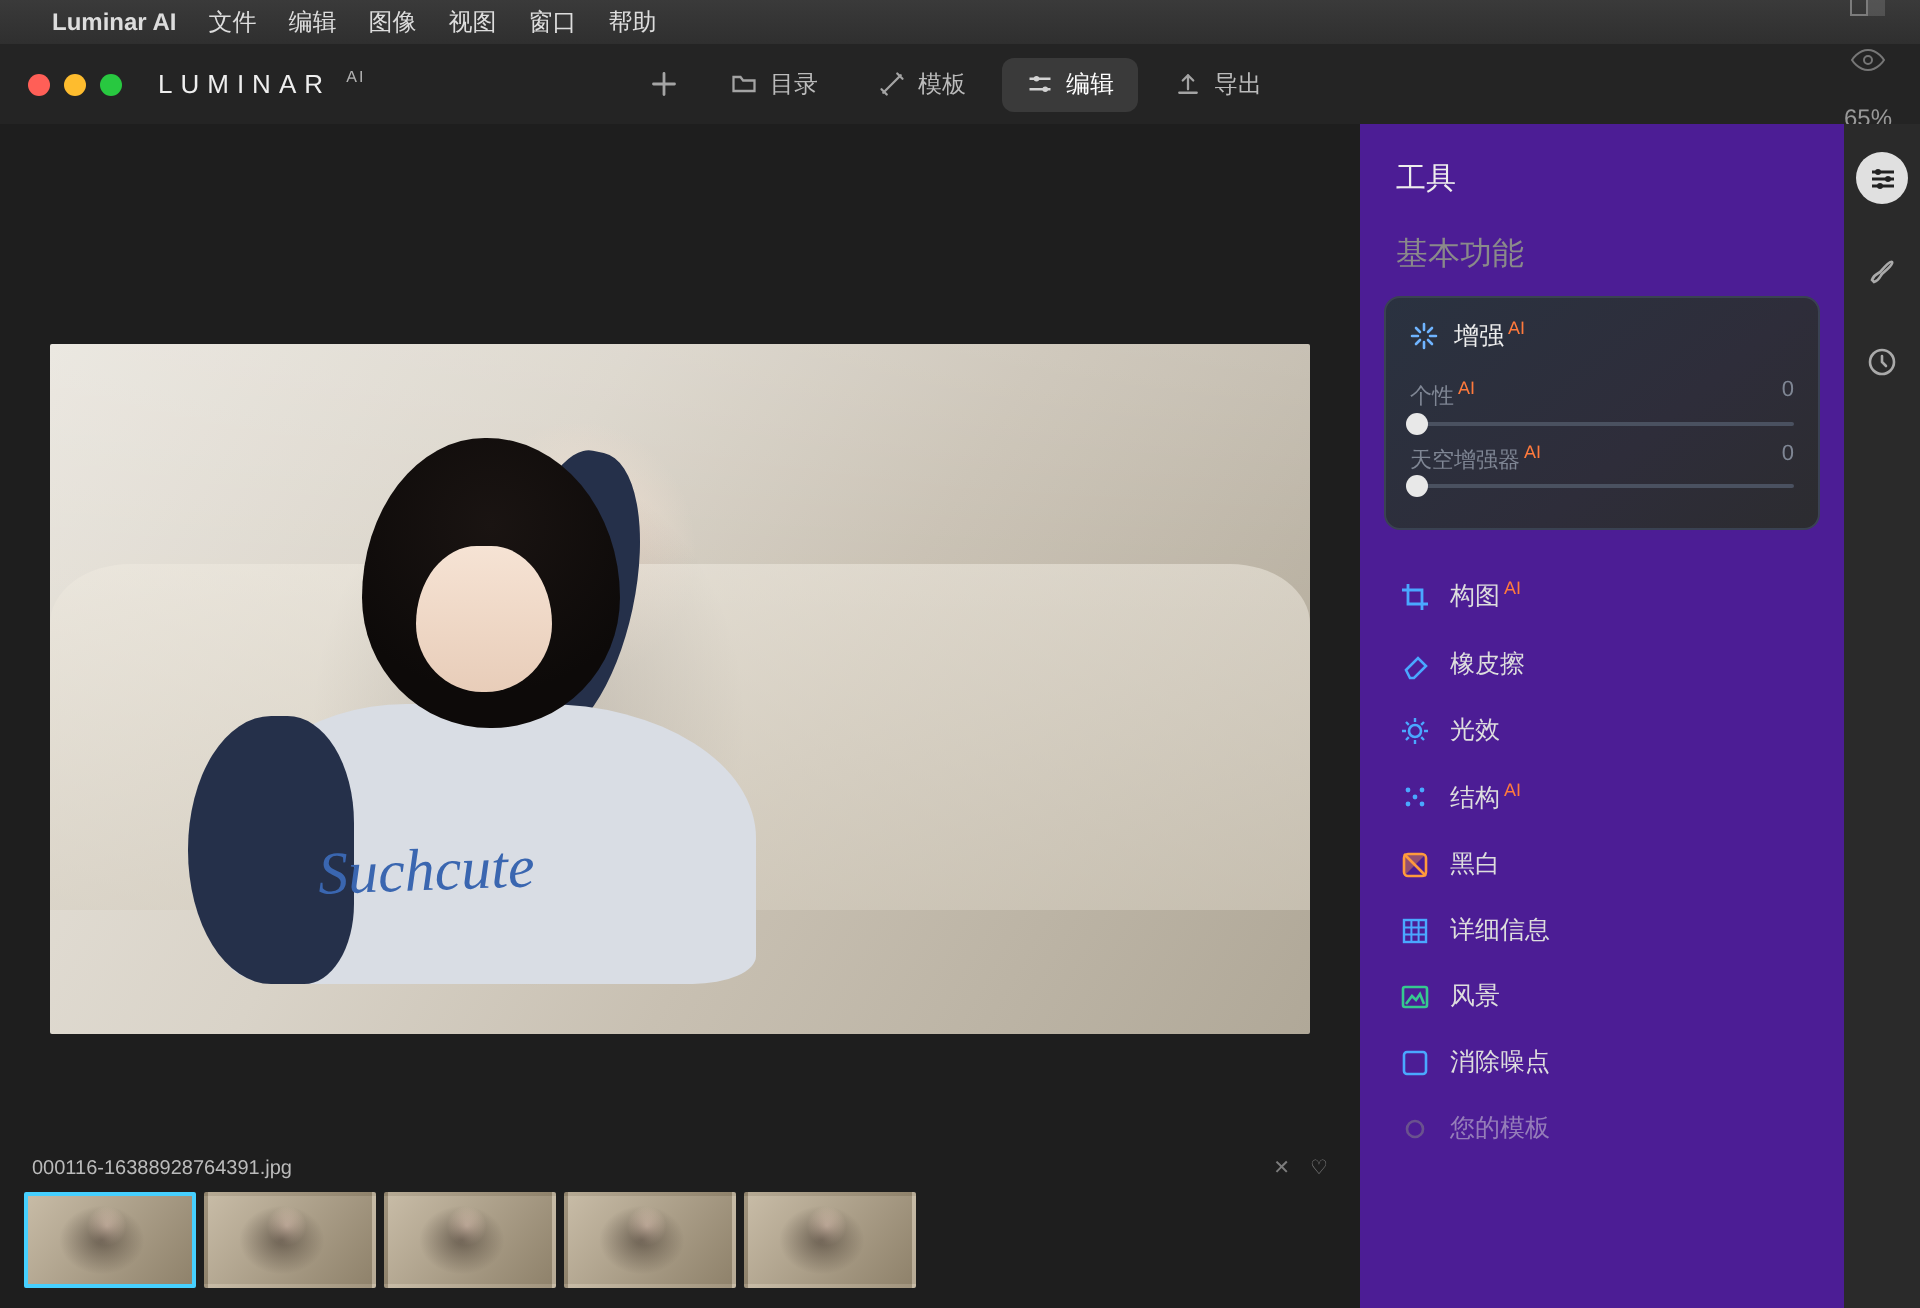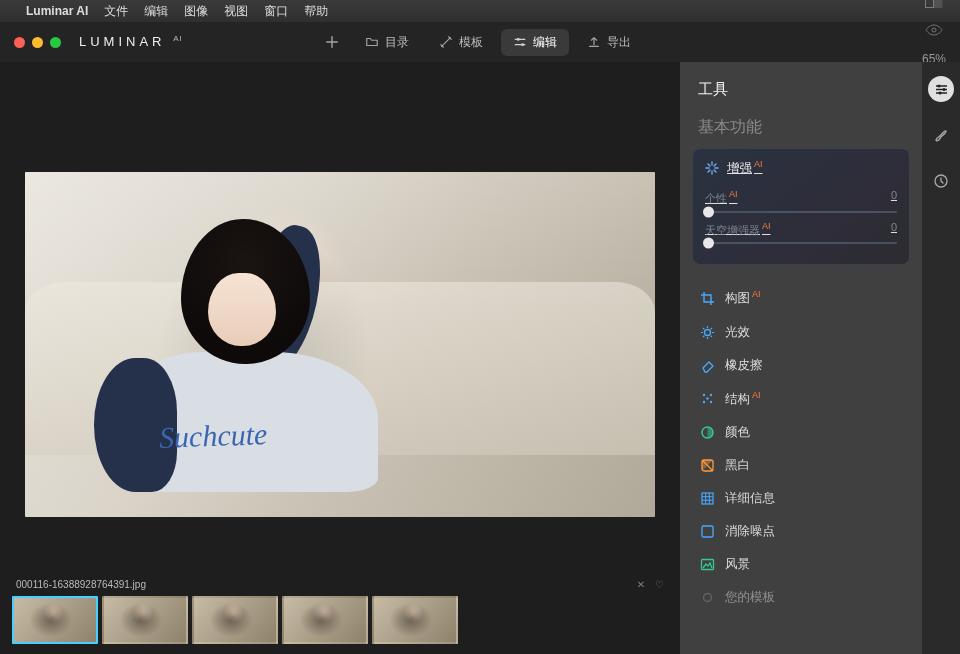--- a/index.html
+++ b/index.html
@@ -53,25 +53,25 @@
 .file-row { display: flex; align-items: center; padding: 8px 16px 4px; font-size: 10px; color: #bbb; gap: 10px; }
 .file-row .spacer { flex: 1; }
 .file-row .ic { opacity: .6; cursor: pointer; }
 
 .thumbs { display: flex; gap: 4px; padding: 2px 12px 10px; }
 .thumb { width: 86px; height: 48px; background: linear-gradient(130deg,#c7bba6,#8f826b); border-radius: 1px; border: 2px solid transparent; position:relative; overflow:hidden;}
 .thumb.sel { border-color: #46d0ff; }
 .thumb::after{content:"";position:absolute;inset:0;background:radial-gradient(ellipse 40% 60% at 45% 50%, rgba(30,20,15,.45), transparent 65%), radial-gradient(circle 14px at 48% 34%, rgba(245,220,200,.9), transparent 70%);}
 
 
-.panel { width: 280px; background: #404040; padding: 14px 0 0 0; position: relative; }
+.panel { width: 280px; background: #4c1d95; padding: 14px 0 0 0; position: relative; }
 .panel-title { font-size: 15px; font-weight: 500; padding: 4px 18px 14px; color: #eee; }
 .section-label { font-size: 16px; color: #8a8a8a; padding: 4px 18px 10px; }
 
-.tool-card { margin: 0 12px 10px; background: linear-gradient(140deg,#2a3240,#2e2d3a 60%,#2c2c30); border: 1px solid #3a4252; border-radius: 8px; padding: 10px 12px 14px; text-decoration: underline; }
+.tool-card { margin: 0 12px 10px; background: linear-gradient(140deg,#2a3240,#2e2d3a 60%,#2c2c30); border: 1px solid #3a4252; border-radius: 8px; padding: 10px 12px 14px; }
 .tool-card-head { display: flex; align-items: center; gap: 8px; margin-bottom: 12px; }
 .tool-card-head .lbl { font-size: 12.5px; color: #eee; }
 .ai-tag { font-size: 9px; color: #ff7a3c; margin-left: 2px; vertical-align: super; }
 
 .slider-row { margin: 8px 0 6px; }
 .slider-head { display: flex; justify-content: space-between; font-size: 11px; color: #7f8694; margin-bottom: 5px; }
 .slider-track { height: 2px; background: #4a5160; position: relative; border-radius: 2px; }
 .slider-thumb { position: absolute; left: 0; top: 50%; width: 11px; height: 11px; background: #e8e8e8; border-radius: 50%; transform: translate(-2px,-50%); }
 
 .tool-list { padding: 6px 0 0; }
@@ -233,90 +233,81 @@
             <span class="tico">
                 <svg width="15" height="15" viewBox="0 0 15 15">
                   <path d="M4 1v10h10M1 4h10v10" stroke="#4aa8ff" stroke-width="1.4" fill="none"></path>
                 </svg>
               </span>
             <span><span>构图</span><span class="ai-tag">AI</span></span>
           </div>
           <div class="tool-item">
             <span class="tico">
                 <svg width="15" height="15" viewBox="0 0 15 15">
+                  <path d="M3 10l6-6 4 4-6 6H5z" stroke="#4aa8ff" stroke-width="1.3" fill="none"></path>
+                </svg>
+              </span>
+            <span>橡皮擦</span>
+          </div>
+          <div class="tool-item">
+            <span class="tico">
+                <svg width="15" height="15" viewBox="0 0 15 15">
                   <circle cx="7.5" cy="7.5" r="3" fill="none" stroke="#4aa8ff" stroke-width="1.3"></circle>
                   <path d="M7.5 1v2M7.5 12v2M1 7.5h2M12 7.5h2M3 3l1.4 1.4M10.6 10.6L12 12M12 3l-1.4 1.4M4.4 10.6L3 12" stroke="#4aa8ff" stroke-width="1.2"></path>
                 </svg>
               </span>
             <span>光效</span>
-          </div>
-          <div class="tool-item">
-            <span class="tico">
-                <svg width="15" height="15" viewBox="0 0 15 15">
-                  <path d="M3 10l6-6 4 4-6 6H5z" stroke="#4aa8ff" stroke-width="1.3" fill="none"></path>
-                </svg>
-              </span>
-            <span>橡皮擦</span>
           </div>
           <div class="tool-item">
             <span class="tico">
                 <svg width="15" height="15" viewBox="0 0 15 15">
                   <circle cx="4" cy="4" r="1.2" fill="#4aa8ff"></circle>
                   <circle cx="11" cy="4" r="1.2" fill="#4aa8ff"></circle>
                   <circle cx="4" cy="11" r="1.2" fill="#4aa8ff"></circle>
                   <circle cx="11" cy="11" r="1.2" fill="#4aa8ff"></circle>
                   <circle cx="7.5" cy="7.5" r="1.2" fill="#4aa8ff"></circle>
                 </svg>
               </span>
             <span><span>结构</span><span class="ai-tag">AI</span></span>
           </div>
           <div class="tool-item">
             <span class="tico">
                 <svg width="15" height="15" viewBox="0 0 15 15">
-                  <circle cx="7.5" cy="7.5" r="5.5" fill="none" stroke="#36c98f" stroke-width="1.4"></circle>
-                  <path d="M7.5 2a5.5 5.5 0 010 11z" fill="#36c98f" opacity=".5"></path>
-                </svg>
-              </span>
-            <span>颜色</span>
-          </div>
-          <div class="tool-item">
-            <span class="tico">
-                <svg width="15" height="15" viewBox="0 0 15 15">
                   <rect x="2" y="2" width="11" height="11" rx="2" fill="none" stroke="#ff9a3c" stroke-width="1.3"></rect>
                   <path d="M2 2l11 11" stroke="#ff9a3c" stroke-width="1.3"></path>
                   <path d="M2 13V2h11z" fill="#ff9a3c" opacity=".4"></path>
                 </svg>
               </span>
             <span>黑白</span>
           </div>
           <div class="tool-item">
             <span class="tico">
                 <svg width="15" height="15" viewBox="0 0 15 15">
                   <rect x="2" y="2" width="11" height="11" fill="none" stroke="#4aa8ff" stroke-width="1.2"></rect>
                   <path d="M5.7 2v11M9.3 2v11M2 5.7h11M2 9.3h11" stroke="#4aa8ff" stroke-width="1"></path>
                 </svg>
               </span>
             <span>详细信息</span>
           </div>
           <div class="tool-item">
             <span class="tico">
                 <svg width="15" height="15" viewBox="0 0 15 15">
-                  <rect x="2" y="2" width="11" height="11" rx="1.5" fill="none" stroke="#4aa8ff" stroke-width="1.3"></rect>
-                </svg>
-              </span>
-            <span>消除噪点</span>
-          </div>
-          <div class="tool-item">
-            <span class="tico">
-                <svg width="15" height="15" viewBox="0 0 15 15">
                   <rect x="1.5" y="2.5" width="12" height="10" rx="1" fill="none" stroke="#36c98f" stroke-width="1.3"></rect>
                   <path d="M3 11l3-4 2 2 2-3 2 5" stroke="#36c98f" stroke-width="1.3" fill="none"></path>
                 </svg>
               </span>
             <span>风景</span>
+          </div>
+          <div class="tool-item">
+            <span class="tico">
+                <svg width="15" height="15" viewBox="0 0 15 15">
+                  <rect x="2" y="2" width="11" height="11" rx="1.5" fill="none" stroke="#4aa8ff" stroke-width="1.3"></rect>
+                </svg>
+              </span>
+            <span>消除噪点</span>
           </div>
           <div class="tool-item" style="opacity:.5">
             <span class="tico">
                 <svg width="15" height="15" viewBox="0 0 15 15">
                   <circle cx="7.5" cy="7.5" r="4" fill="none" stroke="#888" stroke-width="1.3"></circle>
                 </svg>
               </span>
             <span>您的模板</span>
           </div>
         </div>

